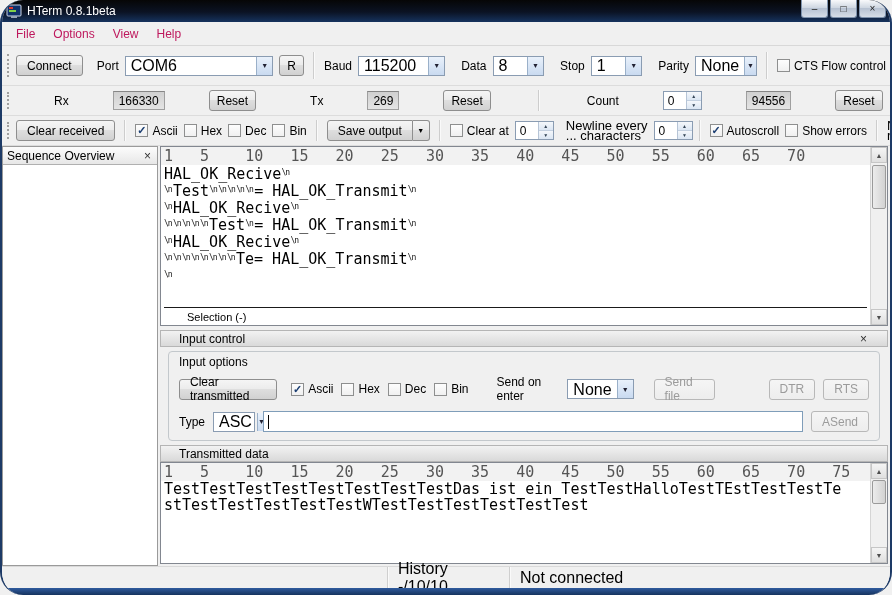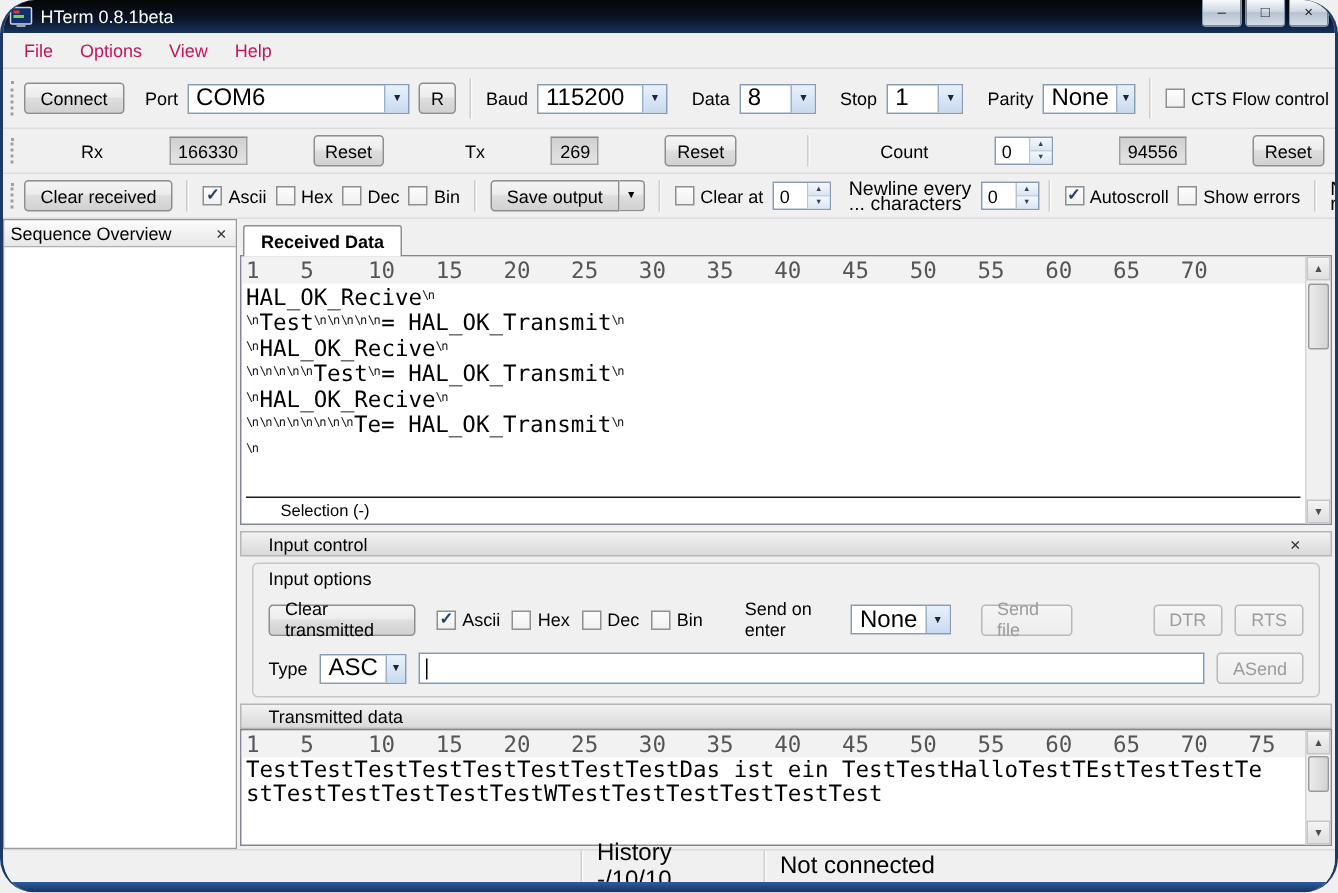--- a/index.html
+++ b/index.html
@@ -322,23 +322,20 @@
     <div class="seq-panel">
       <div class="seq-header">
         <span>Sequence Overview</span>
         <span class="xbtn">×</span>
       </div>
       <div class="seq-body"></div>
     </div>
 
     <div class="right-col">
 
-      <div class="tabbar">
-        <div class="tab">Received Data</div>
-      </div>
       <div class="term-panel recv-panel">
         <div class="term-body">
           <div class="ruler">1   5    10   15   20   25   30   35   40   45   50   55   60   65   70</div>
           <div class="term-lines">
               <div class="term-line">HAL_OK_Recive<span class="nl-glyph">\n</span></div>
               <div class="term-line"><span class="nl-glyph">\n</span>Test<span class="nl-glyph">\n</span><span class="nl-glyph">\n</span><span class="nl-glyph">\n</span><span class="nl-glyph">\n</span><span class="nl-glyph">\n</span>= HAL_OK_Transmit<span class="nl-glyph">\n</span></div>
               <div class="term-line"><span class="nl-glyph">\n</span>HAL_OK_Recive<span class="nl-glyph">\n</span></div>
               <div class="term-line"><span class="nl-glyph">\n</span><span class="nl-glyph">\n</span><span class="nl-glyph">\n</span><span class="nl-glyph">\n</span><span class="nl-glyph">\n</span>Test<span class="nl-glyph">\n</span>= HAL_OK_Transmit<span class="nl-glyph">\n</span></div>
               <div class="term-line"><span class="nl-glyph">\n</span>HAL_OK_Recive<span class="nl-glyph">\n</span></div>
               <div class="term-line"><span class="nl-glyph">\n</span><span class="nl-glyph">\n</span><span class="nl-glyph">\n</span><span class="nl-glyph">\n</span><span class="nl-glyph">\n</span><span class="nl-glyph">\n</span><span class="nl-glyph">\n</span><span class="nl-glyph">\n</span>Te= HAL_OK_Transmit<span class="nl-glyph">\n</span></div>
@@ -393,21 +390,21 @@
             <span class="arrow-btn">
                 <span>▼</span>
               </span>
           </span>
           <span class="btn disabled" style="margin-left:12px">Send file</span>
           <span class="btn disabled" style="margin-left:46px">DTR</span>
           <span class="btn disabled">RTS</span>
         </div>
         <div class="grow">
           <span class="lbl">Type</span>
-          <span class="combo" style="width:58px">
+          <span class="combo" style="width:42px">
             <span class="val">ASC</span>
             <span class="arrow-btn">
                 <span>▼</span>
               </span>
           </span>
           <span class="text-input">
             <span class="caret"></span>
             <span></span>
           </span>
           <span class="btn disabled">ASend</span>

